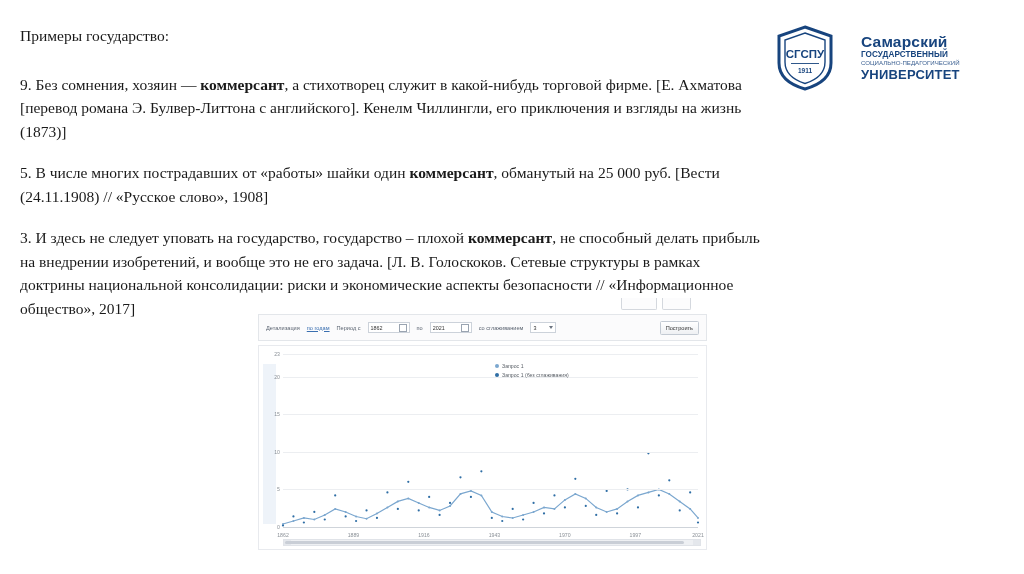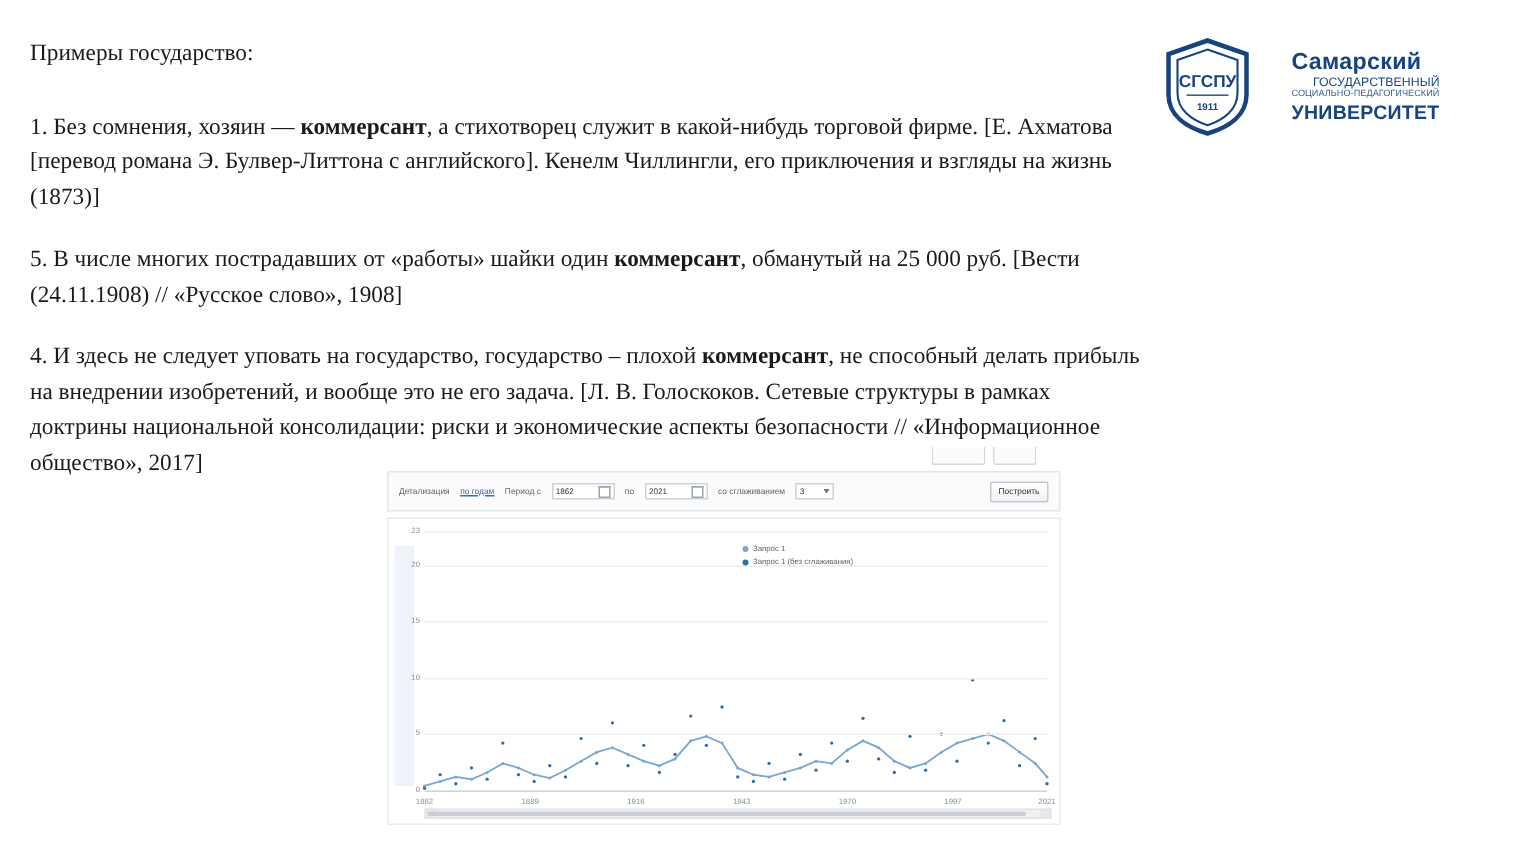--- a/index.html
+++ b/index.html
@@ -48,24 +48,23 @@
     font-family: "Liberation Sans", sans-serif;
     color: #17447e;
   }
   .logo-text .l1 {
     font-size: 15.5px;
     font-weight: 700;
     letter-spacing: .2px;
   }
   .logo-text .l2 {
     font-size: 8.2px;
-    font-weight: 400;
+    font-weight: 700;
     letter-spacing: .05px;
     margin-top: 1px;
-    text-align: right;
   }
   .logo-text .l3 {
     font-size: 6.1px;
     font-weight: 400;
     letter-spacing: .02px;
     margin-top: .5px;
     color: #3a5f91;
   }
   .logo-text .l4 {
     font-size: 13px;
@@ -318,23 +317,23 @@
     <div class="logo-text">
       <div class="l1">Самарский</div>
       <div class="l2">ГОСУДАРСТВЕННЫЙ</div>
       <div class="l3">СОЦИАЛЬНО-ПЕДАГОГИЧЕСКИЙ</div>
       <div class="l4">УНИВЕРСИТЕТ</div>
     </div>
   </div>
 
   <div class="body-text">
     <p class="para first">Примеры государство:</p>
-    <p class="para"><span>1. Без сомнения, хозяин — </span><b>коммерсант</b><span>, а стихотворец служит в какой-нибудь торговой фирме. [Е. Ахматова [перевод романа Э. Булвер-Литтона с английского]. Кенелм Чиллингли, его приключения и взгляды на жизнь (1873)]</span></p>
+    <p class="para"><span>9. Без сомнения, хозяин — </span><b>коммерсант</b><span>, а стихотворец служит в какой-нибудь торговой фирме. [Е. Ахматова [перевод романа Э. Булвер-Литтона с английского]. Кенелм Чиллингли, его приключения и взгляды на жизнь (1873)]</span></p>
     <p class="para"><span>5. В числе многих пострадавших от «работы» шайки один </span><b>коммерсант</b><span>, обманутый на 25 000 руб. [Вести (24.11.1908) // «Русское слово», 1908]</span></p>
-    <p class="para"><span>4. И здесь не следует уповать на государство, государство – плохой </span><b>коммерсант</b><span>, не способный делать прибыль на внедрении изобретений, и вообще это не его задача. [Л. В. Голоскоков. Сетевые структуры в рамках доктрины национальной консолидации: риски и экономические аспекты безопасности // «Информационное общество», 2017]</span></p>
+    <p class="para"><span>3. И здесь не следует уповать на государство, государство – плохой </span><b>коммерсант</b><span>, не способный делать прибыль на внедрении изобретений, и вообще это не его задача. [Л. В. Голоскоков. Сетевые структуры в рамках доктрины национальной консолидации: риски и экономические аспекты безопасности // «Информационное общество», 2017]</span></p>
   </div>
 
   <div class="chart-shot">
 
     <div class="chart-topstub">
       <div class="stub a"></div>
       <div class="stub b"></div>
     </div>
 
     <div class="chart-toolbar">

